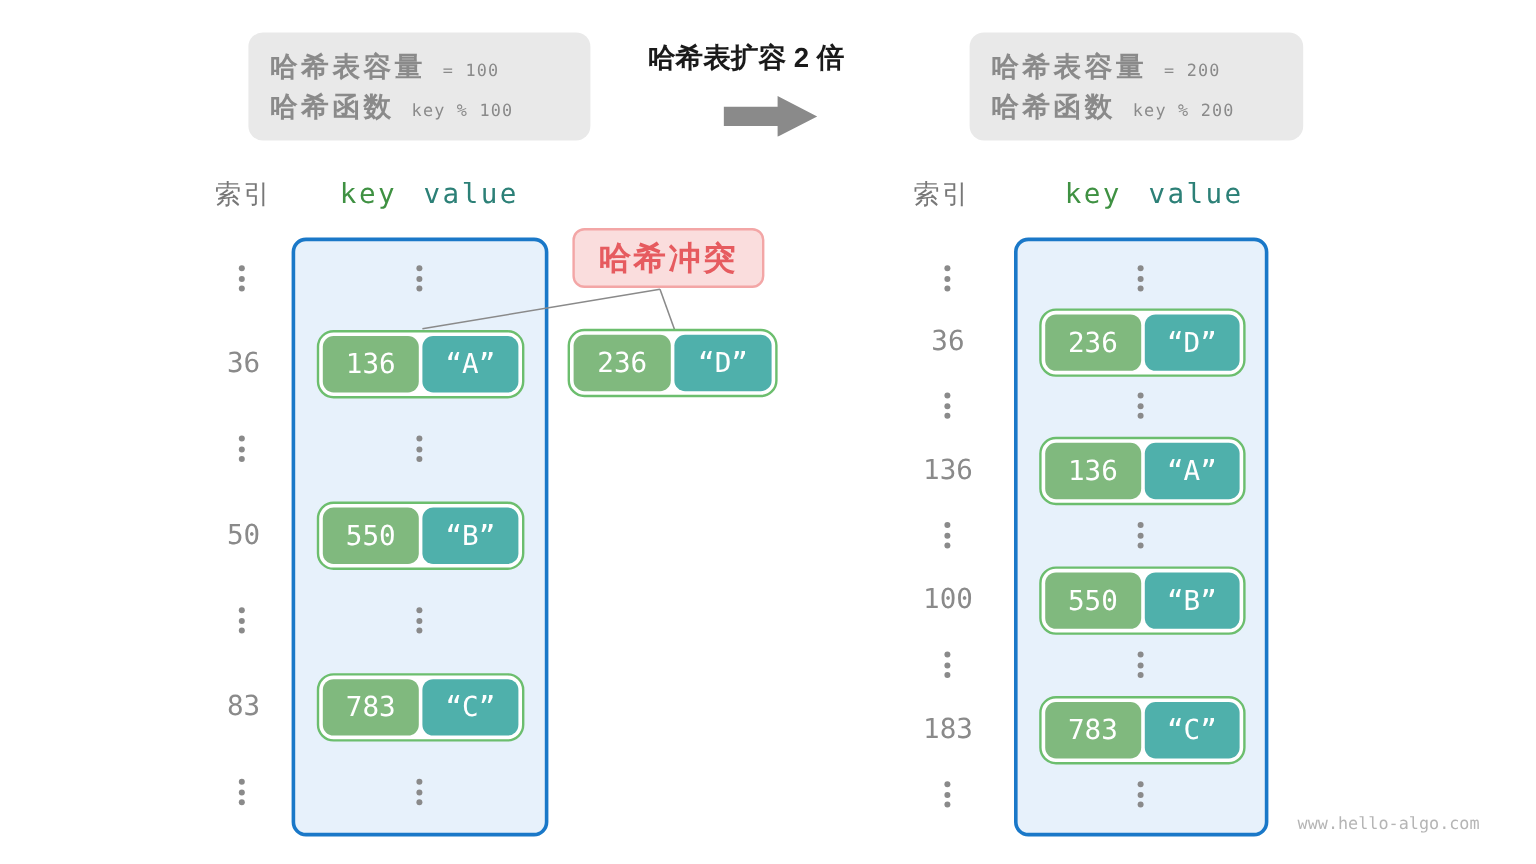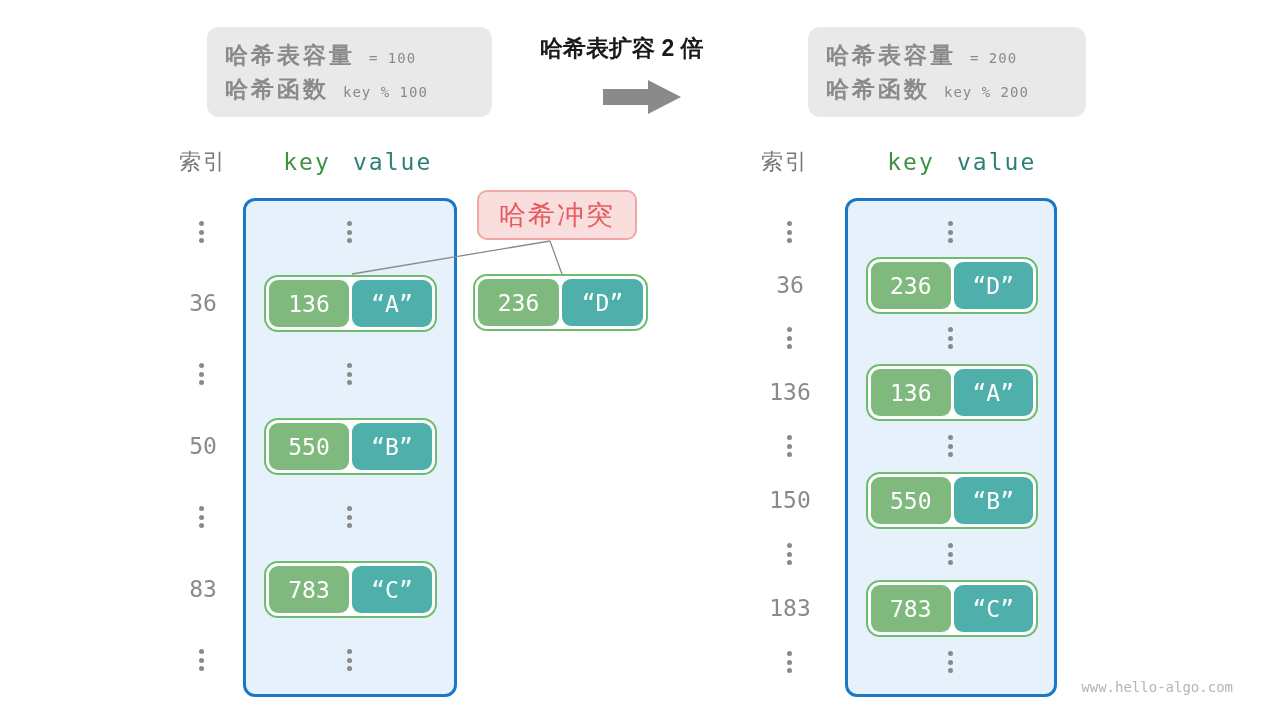--- a/index.html
+++ b/index.html
@@ -41,21 +41,21 @@
          border-radius:14px;box-sizing:border-box;display:flex;gap:3px;padding:3px;}
   .cell{flex:1;border-radius:9px;display:flex;align-items:center;justify-content:center;
         color:#fff;font-family:"DejaVu Sans Mono",monospace;font-size:23px;}
   .cell.key{background:#80b97e;}
   .cell.val{background:#4fb0ab;}
 
   
   .collision-label{position:absolute;left:477px;top:190px;width:160px;height:50px;
         background:#fadddd;border:2px solid #f3a6a6;border-radius:10px;box-sizing:border-box;
         display:flex;align-items:center;justify-content:center;
-        font-size:27px;font-weight:normal;color:#e65b5f;letter-spacing:2px;}
+        font-size:27px;font-weight:bold;color:#e65b5f;letter-spacing:2px;}
   .overlay{position:absolute;left:0;top:0;pointer-events:none;}
 
   .watermark{position:absolute;left:1033px;top:679px;width:200px;text-align:right;
         font-family:"DejaVu Sans Mono",monospace;font-size:14px;color:#b5b5b5;}
 </style>
 </head>
 <body>
 
 <div class="canvas">
 
@@ -177,21 +177,21 @@
       <i></i>
       <i></i>
       <i></i>
     </div>
   <div class="idx" style="left:750px;top:378px;">136</div>
   <div class="vdots" style="left:787px;top:435px;">
       <i></i>
       <i></i>
       <i></i>
     </div>
-  <div class="idx" style="left:750px;top:486px;">150</div>
+  <div class="idx" style="left:750px;top:486px;">100</div>
   <div class="vdots" style="left:787px;top:543px;">
       <i></i>
       <i></i>
       <i></i>
     </div>
   <div class="idx" style="left:750px;top:594px;">183</div>
   <div class="vdots" style="left:787px;top:651px;">
       <i></i>
       <i></i>
       <i></i>

